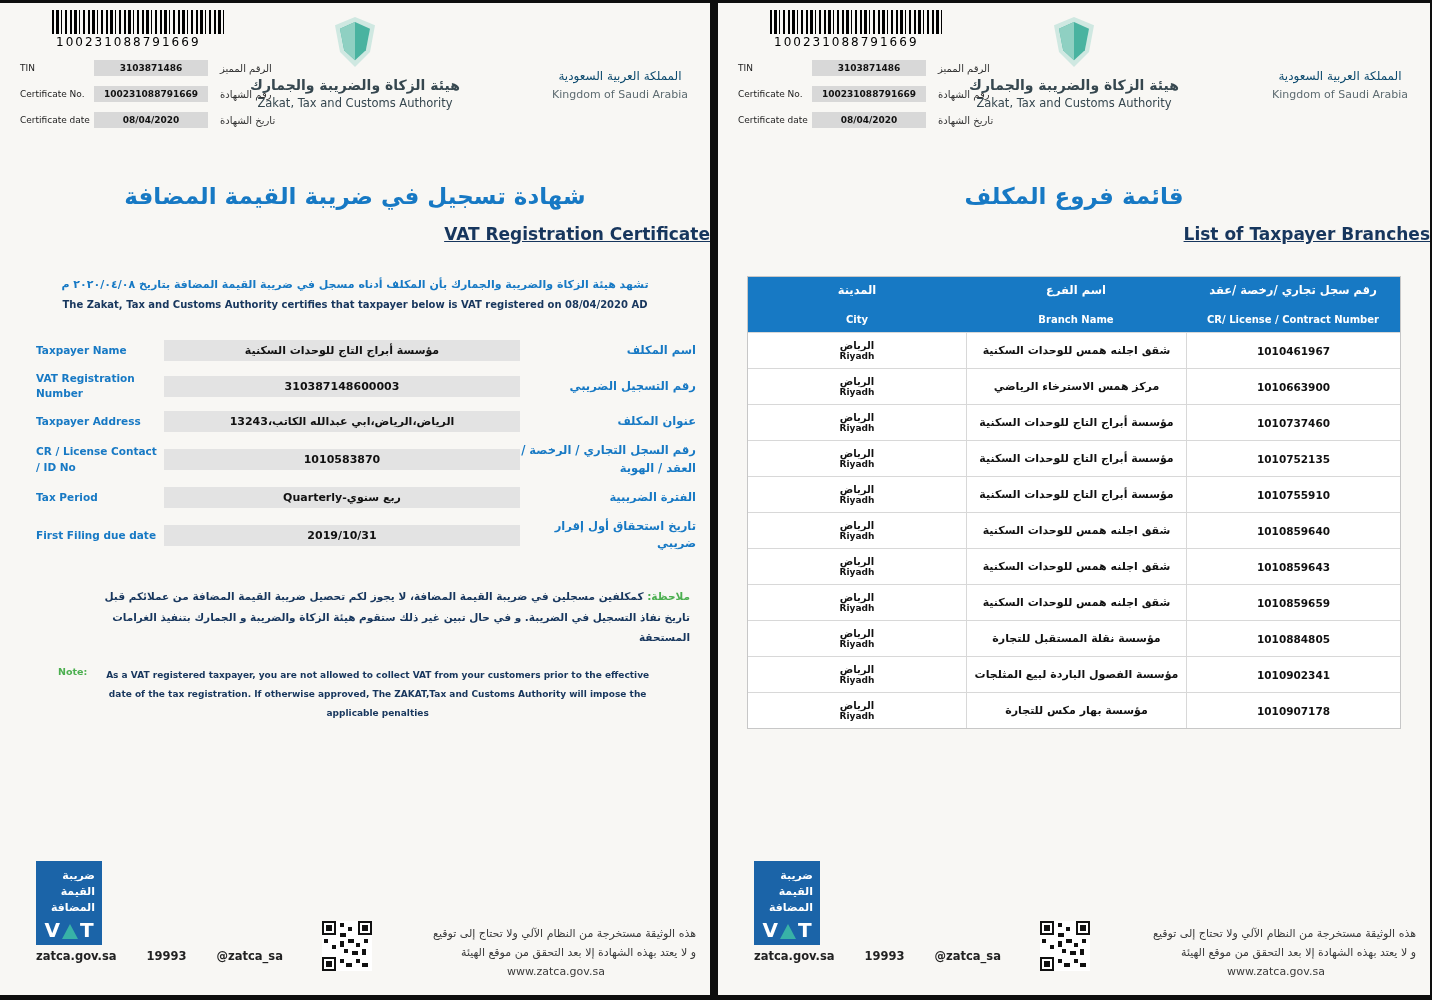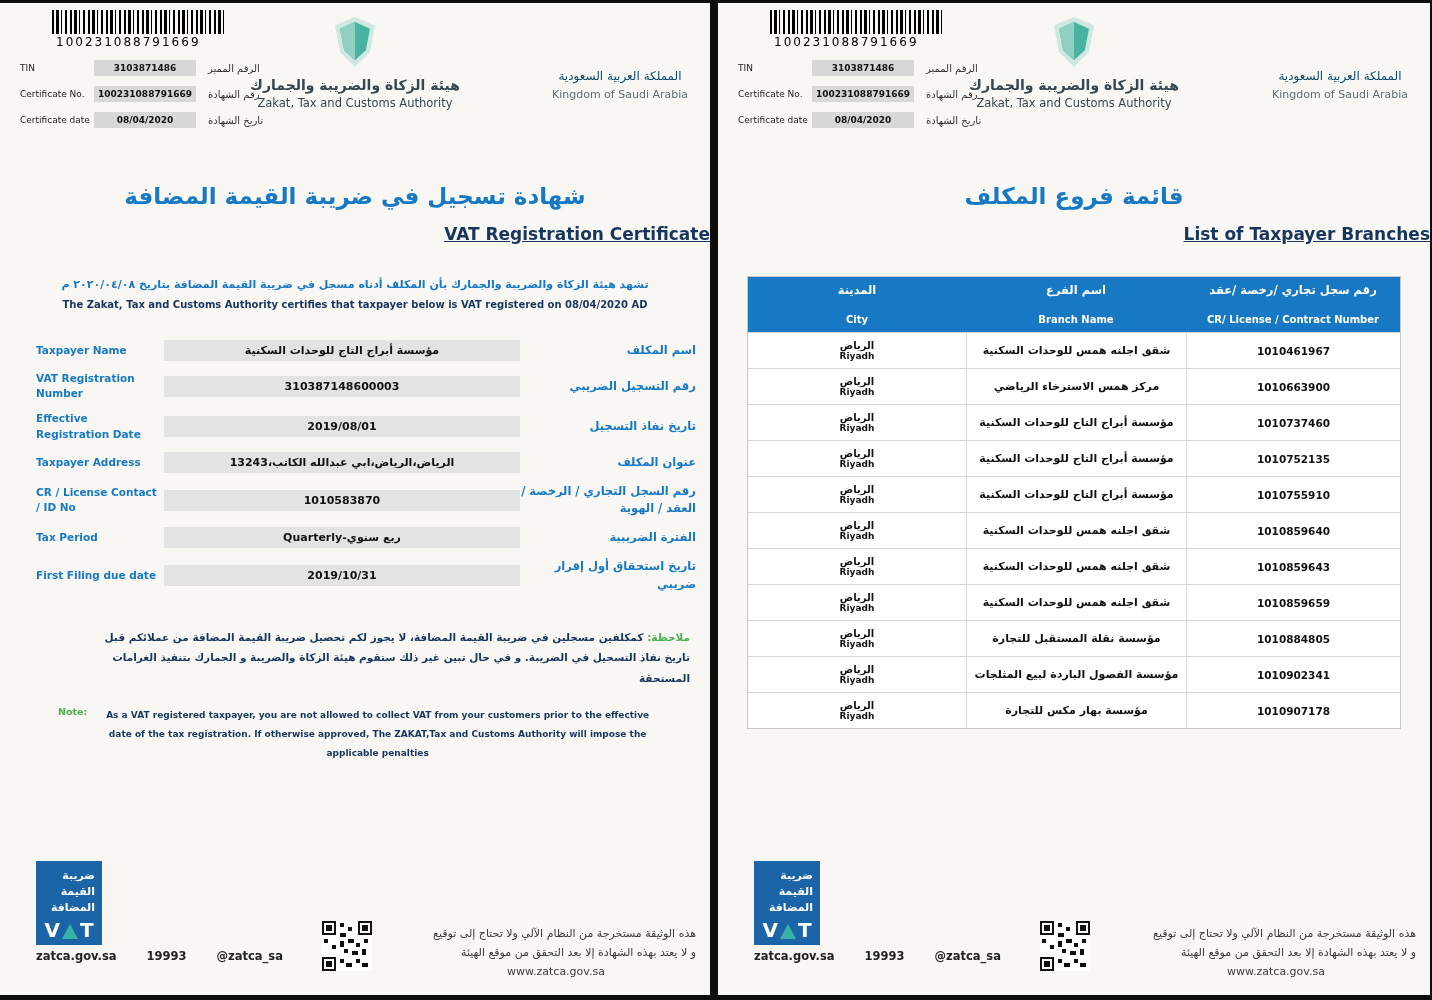--- a/index.html
+++ b/index.html
@@ -13,21 +13,21 @@
   
   .hdr { position: relative; height: 150px; }
   .barcode-wrap { position: absolute; left: 52px; top: 7px; width: 172px; }
   .barcode-stripes { height: 24px;
     background: repeating-linear-gradient(90deg,#000 0 2px,transparent 2px 4px,#000 4px 7px,transparent 7px 9px,#000 9px 10px,transparent 10px 13px,#000 13px 15px,transparent 15px 18px); }
   .barcode-num { font-size: 12px; letter-spacing: 2px; color: #000; padding-left: 4px; margin-top: 1px; white-space: nowrap; }
 
   .hfields { position: absolute; left: 20px; top: 57px; display: flex; flex-direction: column; gap: 10px; }
   .hfield { display: flex; align-items: center; }
   .hf-en { width: 74px; font-size: 9px; color: #222; }
-  .hf-val { width: 102px; background: #d8d8d8; font-size: 9px; font-weight: bold; text-align: center; padding: 3px 0; color: #111; }
+  .hf-val { width: 114px; background: #d8d8d8; font-size: 9px; font-weight: bold; text-align: center; padding: 3px 0; color: #111; }
   .hf-ar { margin-left: 12px; font-size: 10px; color: #333; direction: rtl; }
 
   .logo-block { position: absolute; left: 50%; transform: translateX(-50%); top: 12px; text-align: center; width: 330px; }
   .logo-ar { font-size: 14px; font-weight: bold; color: #36474f; margin-top: 4px; direction: rtl; }
   .logo-en { font-size: 11.5px; font-weight: normal; color: #36474f; margin-top: 3px; }
 
   .kingdom { position: absolute; right: 22px; top: 66px; text-align: center; }
   .kingdom-ar { font-size: 12px; color: #0c4a6e; direction: rtl; }
   .kingdom-en { font-size: 11px; color: #5d6b70; margin-top: 5px; }
 
@@ -132,25 +132,20 @@
   <div class="cert-fields">
     <div class="cert-row">
       <div class="cl-en">Taxpayer Name</div>
       <div class="cl-val rtl">مؤسسة أبراج التاج للوحدات السكنية</div>
       <div class="cl-ar">اسم المكلف</div>
     </div>
     <div class="cert-row">
       <div class="cl-en">VAT Registration Number</div>
       <div class="cl-val">310387148600003</div>
       <div class="cl-ar">رقم التسجيل الضريبي</div>
-    </div>
-    <div class="cert-row">
-      <div class="cl-en">Effective Registration Date</div>
-      <div class="cl-val">2019/08/01</div>
-      <div class="cl-ar">تاريخ نفاذ التسجيل</div>
     </div>
     <div class="cert-row">
       <div class="cl-en">Taxpayer Address</div>
       <div class="cl-val rtl">الرياض،الرياض،ابي عبدالله الكاتب،13243</div>
       <div class="cl-ar">عنوان المكلف</div>
     </div>
     <div class="cert-row">
       <div class="cl-en">CR / License Contact / ID No</div>
       <div class="cl-val">1010583870</div>
       <div class="cl-ar">رقم السجل التجاري / الرخصة / العقد / الهوية</div>

